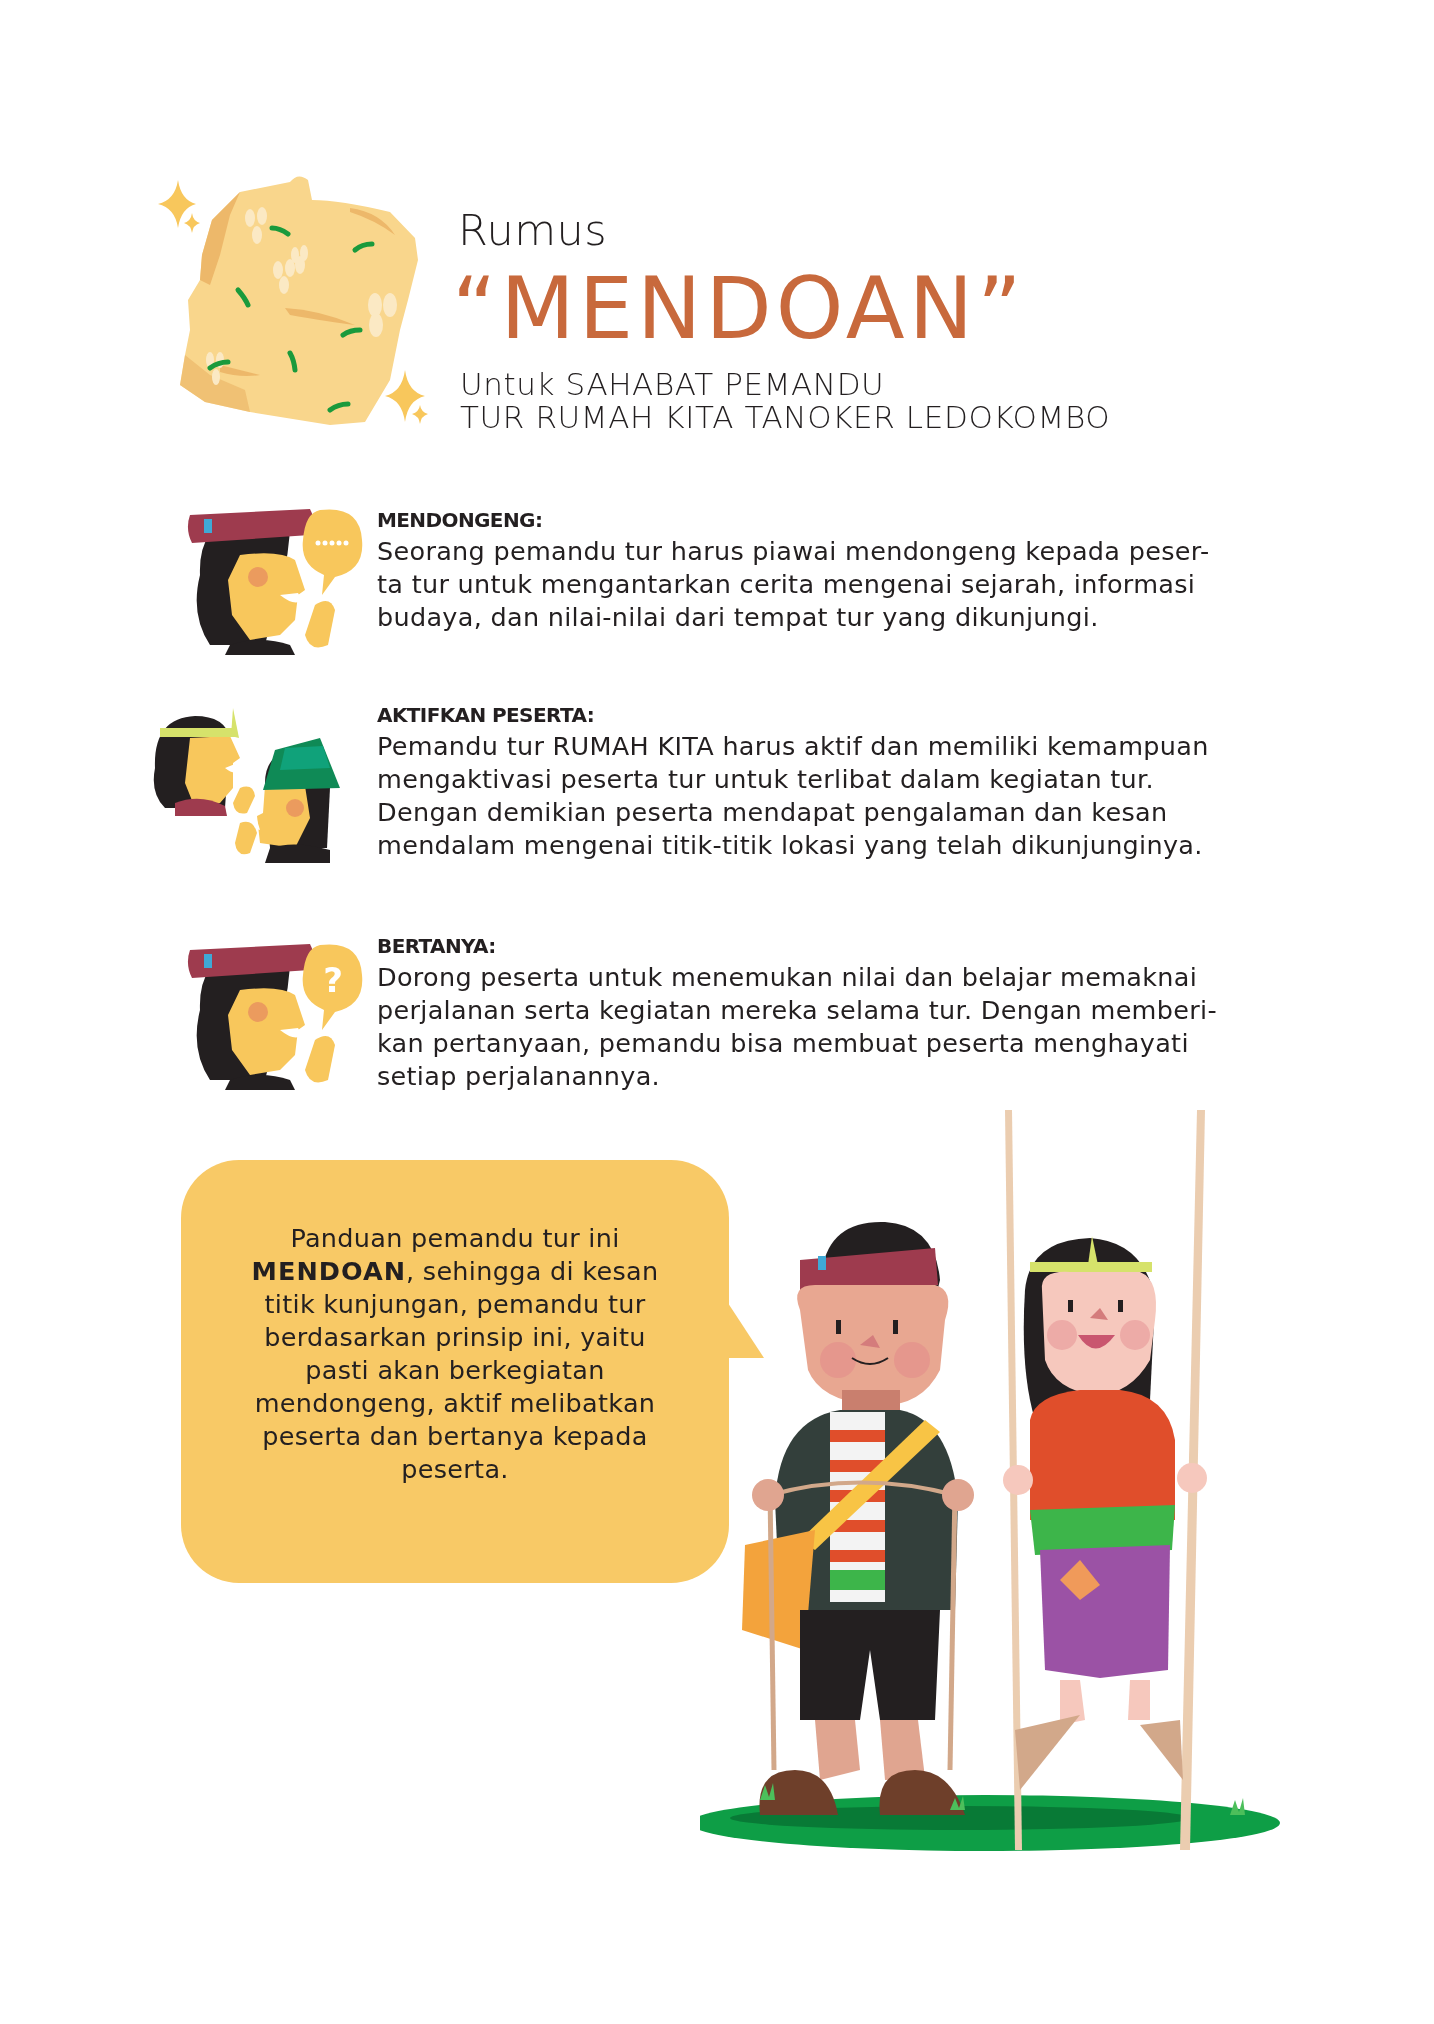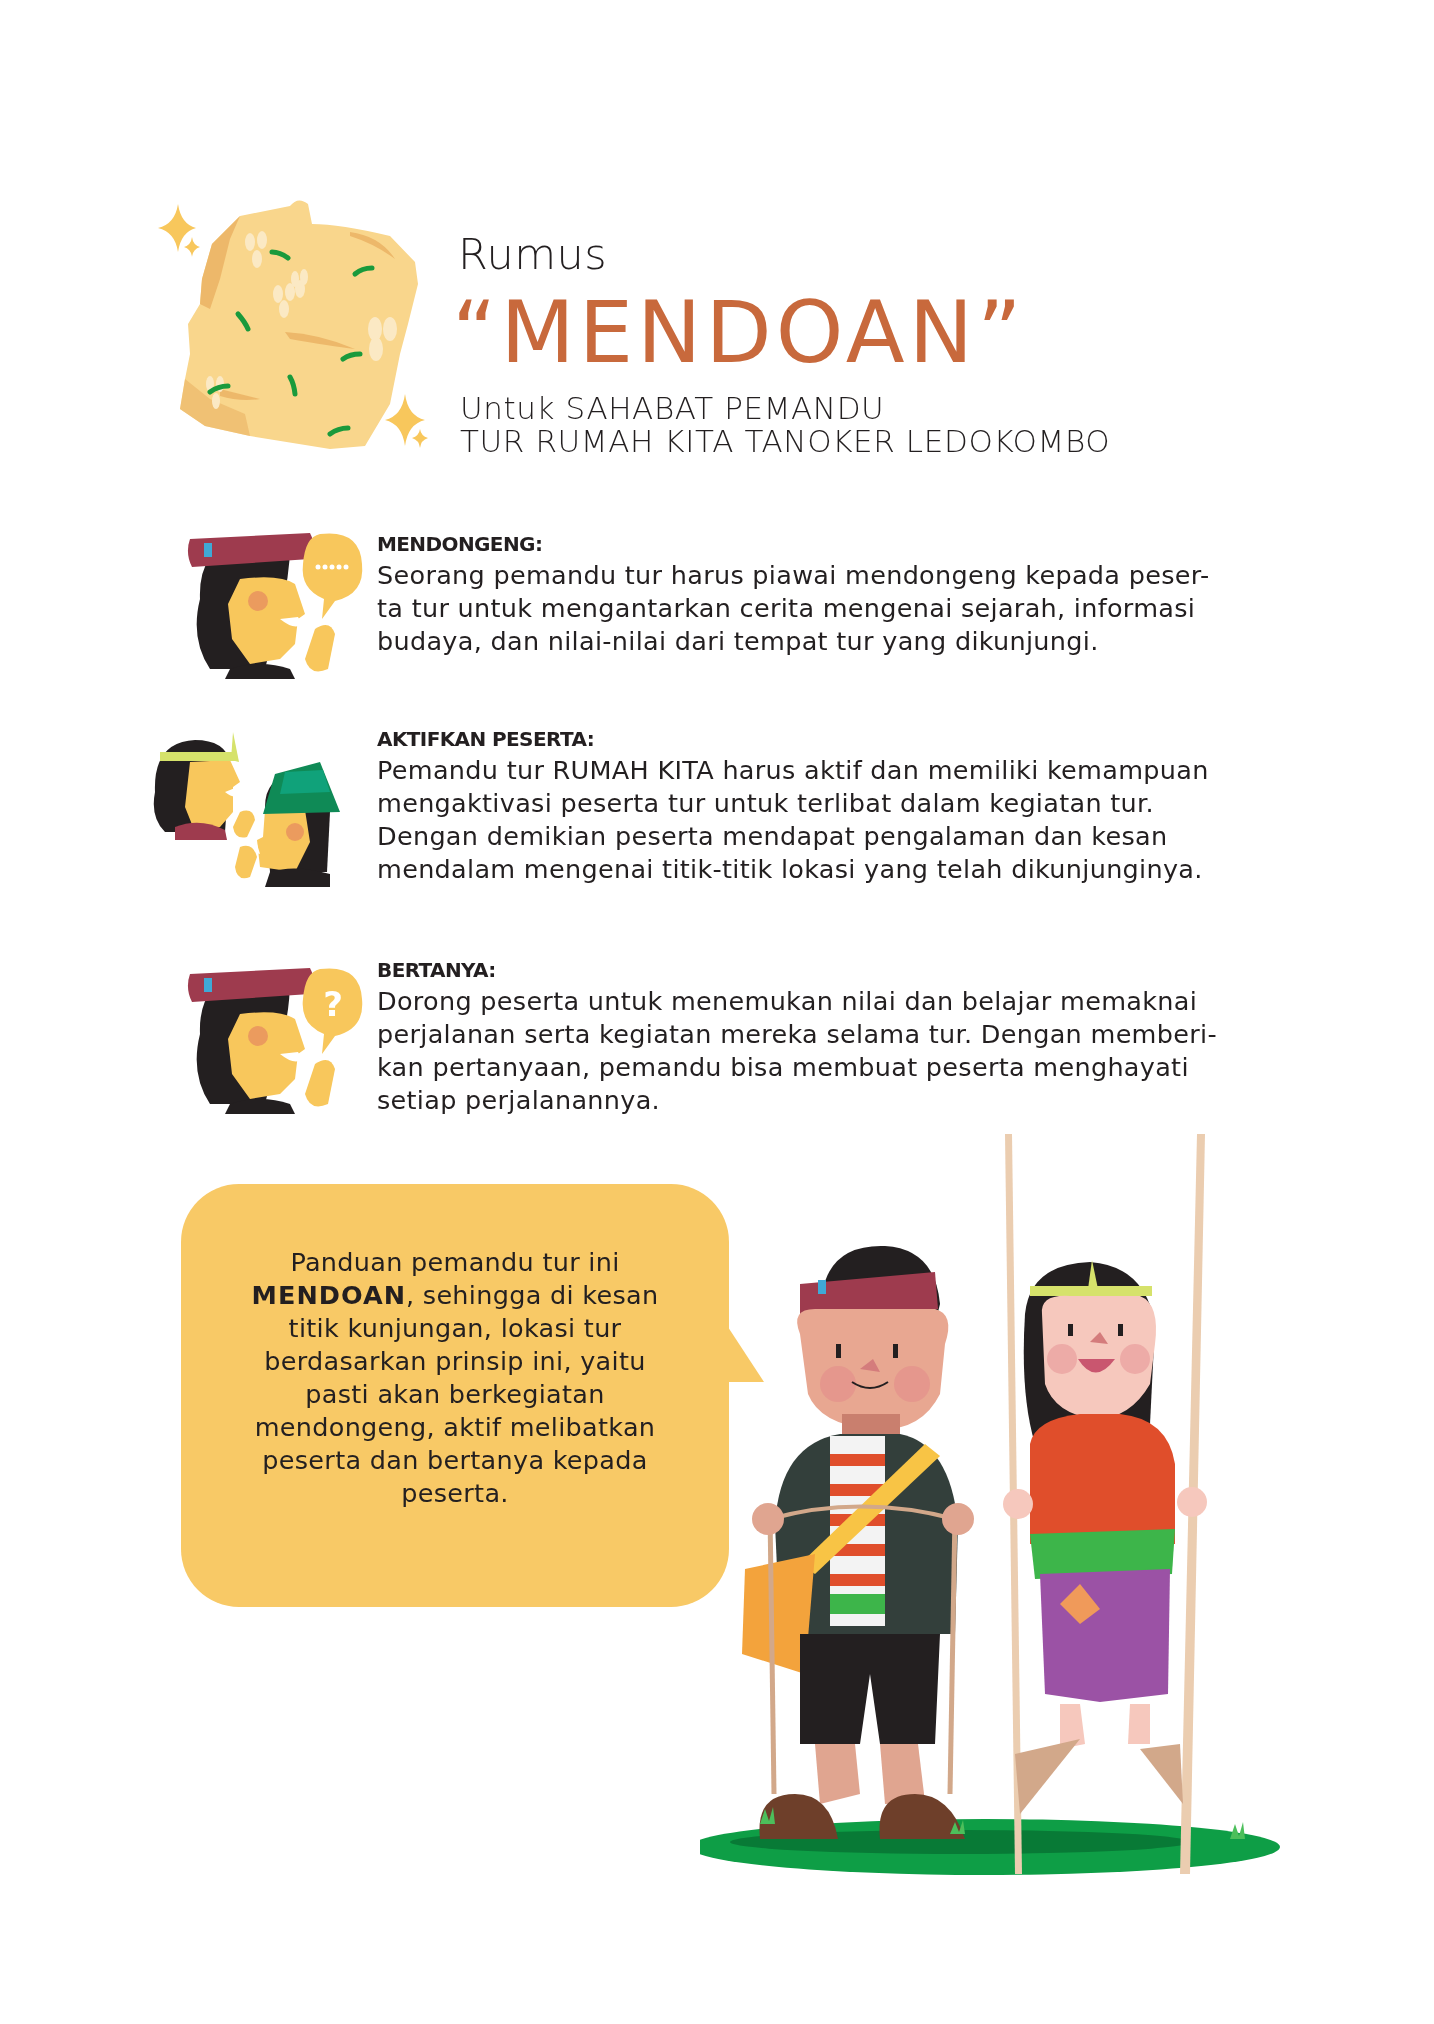--- a/index.html
+++ b/index.html
@@ -1,18 +1,18 @@
 <!DOCTYPE html>
 <html><head>
 <meta charset="utf-8">
 <style>
   html, body { margin: 0; padding: 0; background: #ffffff; }
   body { width: 1434px; height: 2024px; position: relative; overflow: hidden;
          font-family: "DejaVu Sans", "Liberation Sans", sans-serif; color: #231f20; }
-  .abs { position: absolute; margin-top: 24px; }
+  .abs { position: absolute; }
 
   
   .tempeh { left: 150px; top: 160px; width: 300px; height: 300px; }
   .rumus { left: 458px; top: 204px; font-size: 43px; font-weight: 300; line-height: 52px; letter-spacing: 0.5px; white-space: nowrap; }
   .mendoan { left: 452px; top: 258px; font-size: 86px; font-weight: normal; line-height: 100px; letter-spacing: 4px; white-space: nowrap; }
   .sub { left: 460px; font-size: 31px; line-height: 34px; letter-spacing: 0.6px; white-space: nowrap; font-weight: 300; }
   .sub1 { top: 367px; }
   .sub2 { top: 400px; }
 
   
@@ -165,21 +165,21 @@
 
 <div class="abs bubble" style="background:#F8C966;"></div>
 <div class="abs bubble-tail">
   <svg width="40" height="60" viewBox="0 0 40 60">
       <path d="M0 0 L38 58 L0 58Z" fill="#F8C966"></path>
     </svg>
 </div>
 <div class="abs bubble-text">
   <div>Panduan pemandu tur ini</div>
   <div><b>MENDOAN</b><span>, sehingga di kesan</span></div>
-  <div>titik kunjungan, lokasi tur</div>
+  <div>titik kunjungan, pemandu tur</div>
   <div>berdasarkan prinsip ini, yaitu</div>
   <div>pasti akan berkegiatan</div>
   <div>mendongeng, aktif melibatkan</div>
   <div>peserta dan bertanya kepada</div>
   <div>peserta.</div>
 </div>
 
 <div class="abs kids">
   <svg width="600" height="760" viewBox="700 1100 600 760">
 

